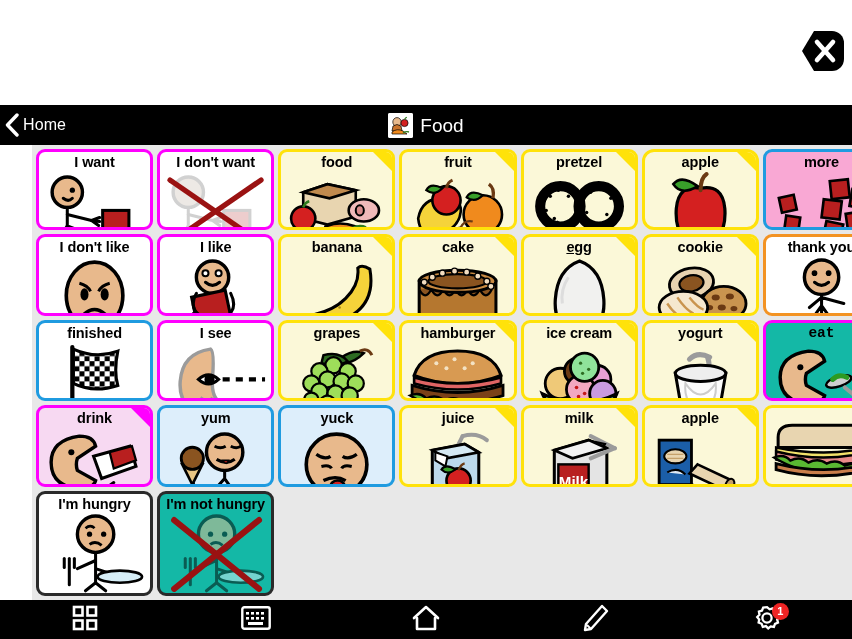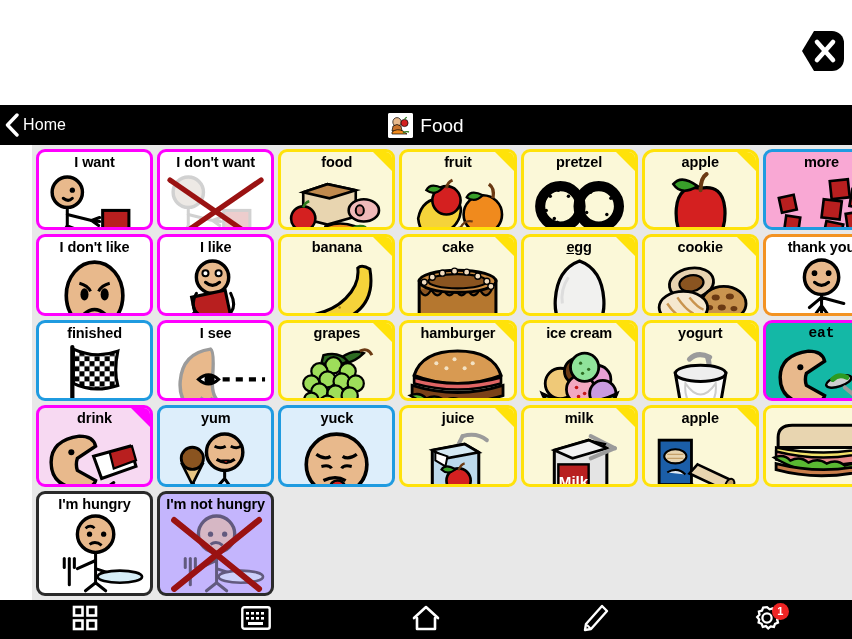--- a/index.html
+++ b/index.html
@@ -624,21 +624,21 @@
             <path d="M56 40 v30 M56 48 l-18 8 M56 56 l18 6 M56 70 l-10 8 M56 70 l10 8" stroke="#000" stroke-width="3" stroke-linecap="round" stroke-linejoin="round" fill="none"></path>
             <ellipse cx="80" cy="64" rx="22" ry="6" fill="#d6eef7" stroke="#000" stroke-width="2.6"></ellipse>
             <g stroke="#000" stroke-width="3" stroke-linecap="round">
               <line x1="30" y1="46" x2="30" y2="72"></line>
               <line x1="25" y1="46" x2="25" y2="55"></line>
               <line x1="35" y1="46" x2="35" y2="55"></line>
             </g>
           </svg>
         </div>
       </div>
-      <div class="cell" style="border-color: rgb(42, 42, 42); background: #c4b5fd;">
+      <div class="cell" style="border-color: rgb(42, 42, 42); background: #14b8a6;">
         <div class="lbl two">I'm not hungry</div>
         <div class="art">
           <svg viewBox="0 0 110 80">
             <g opacity="0.5">
               <circle cx="56" cy="22" r="18" fill="#e8b98c" stroke="#000" stroke-width="3.4"></circle>
               <circle cx="50" cy="22" r="2.6" fill="#000"></circle>
               <circle cx="64" cy="22" r="2.6" fill="#000"></circle>
               <path d="M50 32 q6 -4 12 1" stroke="#000" stroke-width="2.8" fill="none"></path>
               <path d="M56 40 v30 M56 48 l-18 8 M56 56 l18 6 M56 70 l-10 8 M56 70 l10 8" stroke="#000" stroke-width="3" stroke-linecap="round" stroke-linejoin="round" fill="none"></path>
               <ellipse cx="80" cy="64" rx="22" ry="6" fill="#d6eef7" stroke="#000" stroke-width="2.6"></ellipse>

